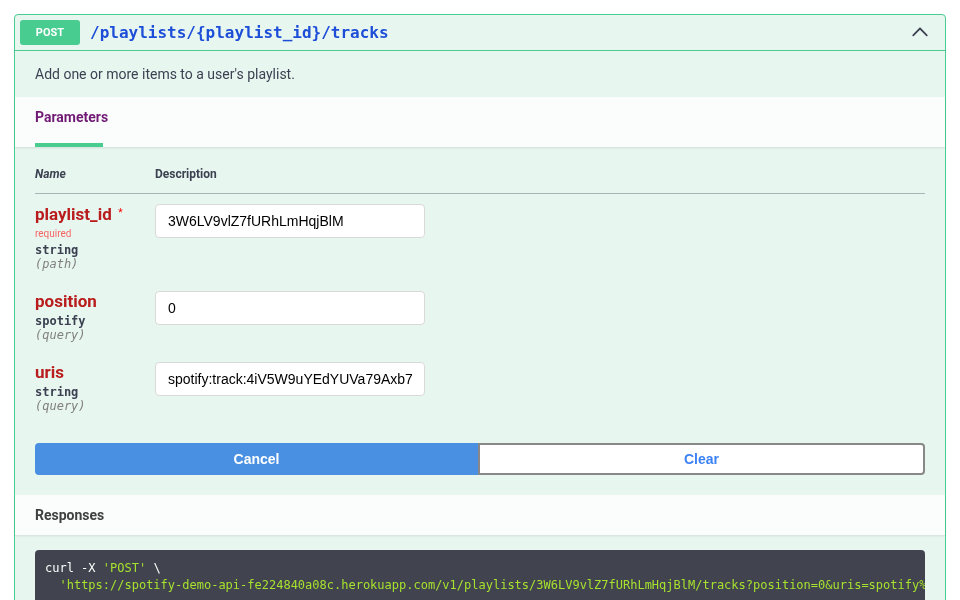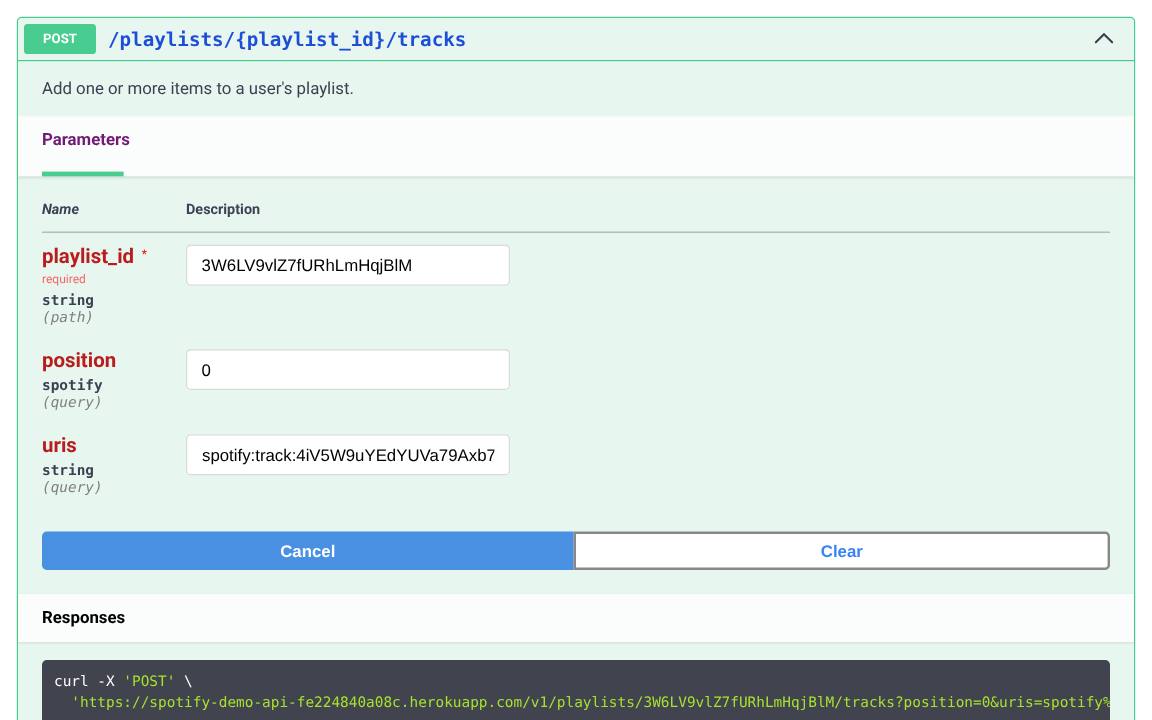--- a/index.html
+++ b/index.html
@@ -34,21 +34,21 @@
     .param-type { font-size: 12px; font-family: monospace; font-weight: 600; color: #3b4151; padding: 3px 0 0 0; }
     .param-in { font-size: 12px; font-family: monospace; font-style: italic; color: #808080; }
     
     .param-input { width: 270px; padding: 8px 12px; border: 1px solid #d9d9d9; border-radius: 4px; font-size: 14px; background: #fff; }
     
     .execute-wrapper { display: flex; padding: 0 20px 20px 20px; gap: 0; }
     .btn-execute { flex: 1; background: #4990e2; color: #fff; border: none; padding: 8px 40px; font-size: 14px; font-weight: 700; cursor: pointer; border-radius: 4px 0 0 4px; }
     .btn-clear { flex: 1; background: #fff; color: #3b82f6; border: 2px solid #888; padding: 6px 40px; font-size: 14px; font-weight: 700; cursor: pointer; border-radius: 0 4px 4px 0; }
     
     .responses-header { padding: 12px 20px; background: rgba(255,255,255,0.8); box-shadow: 0 1px 2px rgba(0,0,0,0.1); }
-    .responses-header h4 { font-size: 14px; font-weight: 700; color: #000000; }
+    .responses-header h4 { font-size: 14px; font-weight: 700; color: #404040; }
     
     .curl-section { padding: 15px 20px 10px 20px; }
     .curl-label { font-size: 12px; font-weight: 600; color: #3b4151; margin-bottom: 4px; }
     .curl-block { background: #41444e; color: #fff; padding: 10px; border-radius: 4px; font-family: monospace; font-size: 12px; position: relative; white-space: pre; overflow: hidden; line-height: 1.4; }
     .curl-block .cm-str { color: #a6e22e; }
   </style>
 </head>
 <body>
 
 <div class="opblock">

